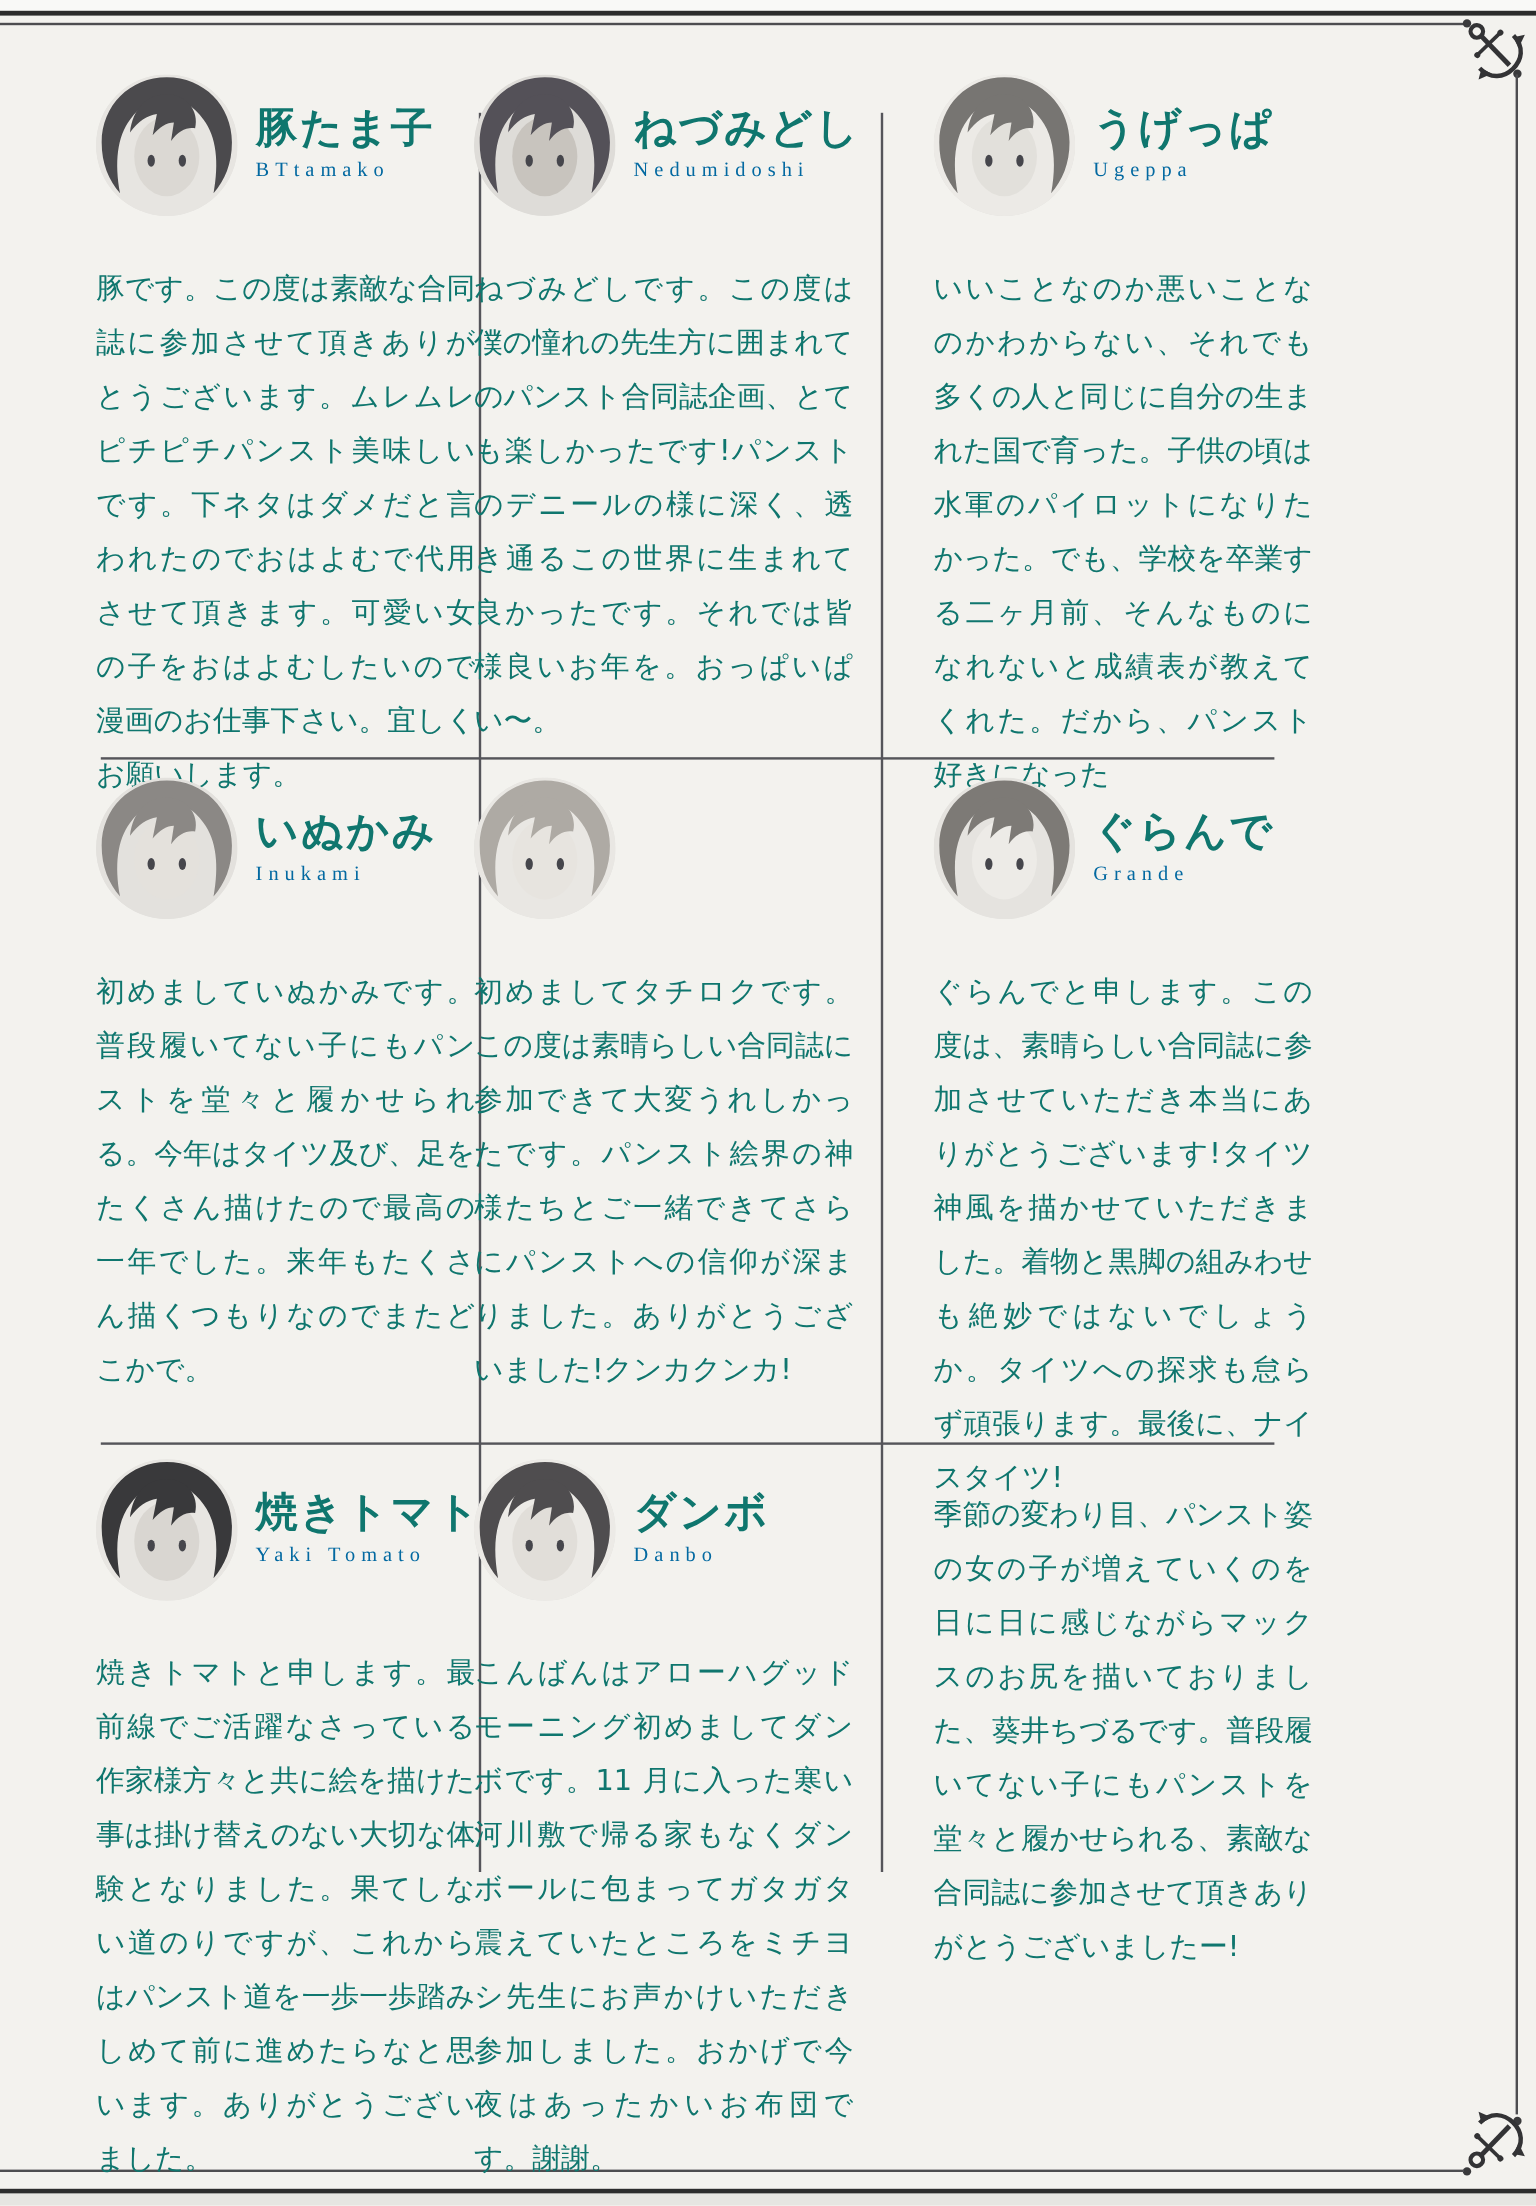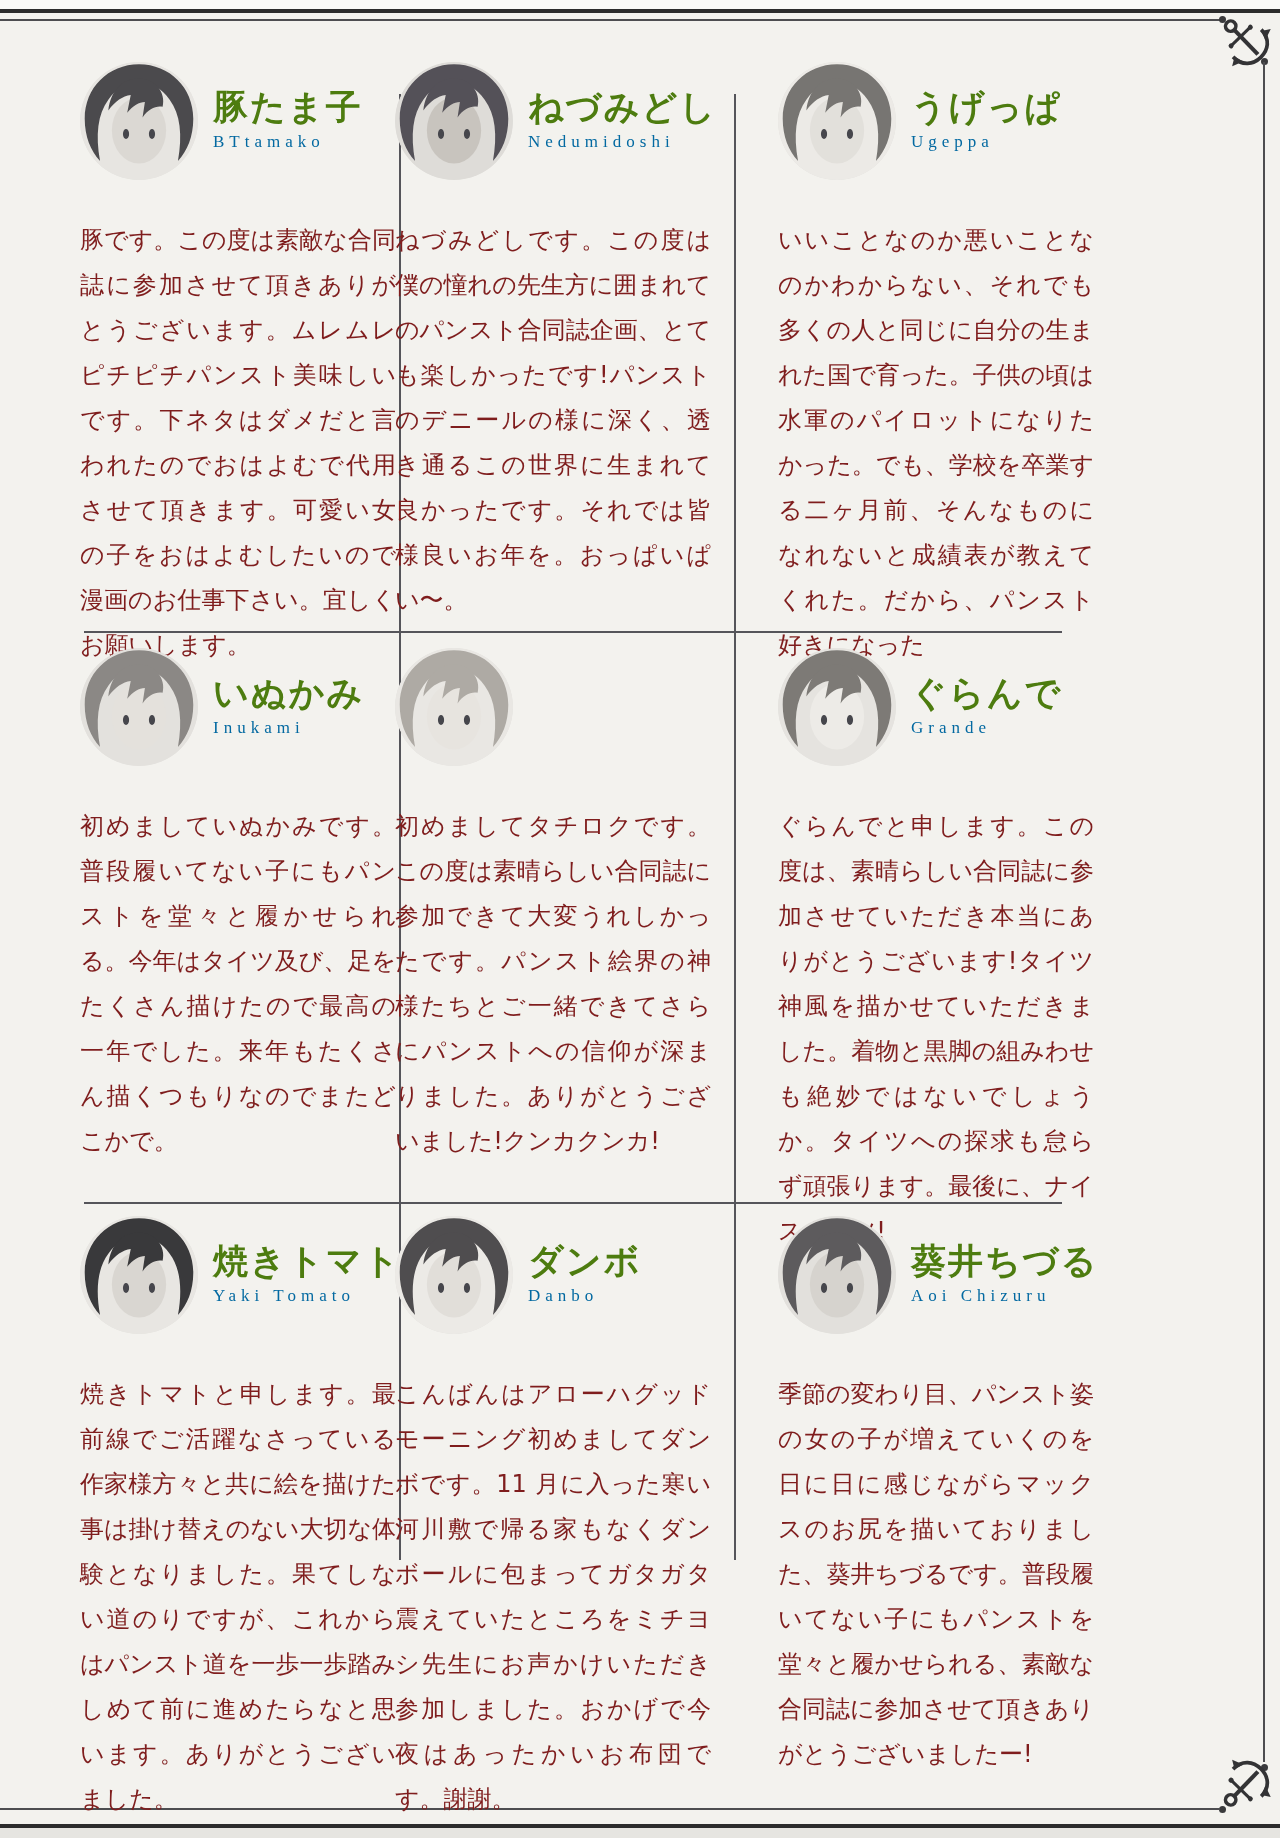--- a/index.html
+++ b/index.html
@@ -31,25 +31,25 @@
   .hdiv.h2{top:1202px}
   
   .cell{position:absolute;width:316px}
   .cell.c0{left:80px}.cell.c1{left:395px}.cell.c2{left:778px}
   .cell.r0{top:62px}.cell.r1{top:648px}.cell.r2{top:1216px}
   .head{display:flex;align-items:flex-start;gap:15px;height:132px}
   .avatar{width:118px;height:118px;border-radius:50%;overflow:hidden;flex:none;
           box-shadow:0 0 0 1px rgba(0,0,0,.06) inset}
   .avatar svg{display:block;width:100%;height:100%}
   .names{padding-top:26px;min-width:0}
-  .name-jp{font-size:35px;font-weight:700;color:#4d7c0f;letter-spacing:2px;white-space:nowrap;line-height:1.1}
+  .name-jp{font-size:35px;font-weight:700;color:#0f766e;letter-spacing:2px;white-space:nowrap;line-height:1.1}
   .name-en{font-family:"Liberation Serif","DejaVu Serif",serif;font-size:17px;letter-spacing:5px;
            color:#0369a1;margin-top:5px;white-space:nowrap}
   .comment{margin:24px 0 0 0;font-size:24px;line-height:45px;text-align:justify;
-           word-break:break-all;color:#7f1d1d}
+           word-break:break-all;color:#0f766e}
   
   .t0{--bg:#e7e5e1;--hair:#4b4a4d;--face:#dbd8d3}
   .t1{--bg:#dedcd8;--hair:#545158;--face:#c8c4bе}
   .t1{--bg:#dedcd8;--hair:#545158;--face:#c8c4be}
   .t2{--bg:#eceae6;--hair:#777572;--face:#e2e0db}
   .t3{--bg:#e3e1dd;--hair:#8b8885;--face:#e4e1dc}
   .t4{--bg:#e9e7e3;--hair:#aeaaa4;--face:#e7e4df}
   .t5{--bg:#e5e3df;--hair:#7d7a76;--face:#edebe7}
   .t6{--bg:#e8e6e2;--hair:#39393b;--face:#d9d6d1}
   .t7{--bg:#eceae6;--hair:#4f4d4f;--face:#e1ded9}
@@ -214,25 +214,14 @@
       </span>
     <div class="names">
       <div class="name-jp">ダンボ</div>
       <div class="name-en">Danbo</div>
     </div>
   </div>
   <p class="comment">こんばんはアローハグッドモーニング初めましてダンボです。11 月に入った寒い河川敷で帰る家もなくダンボールに包まってガタガタ震えていたところをミチヨシ先生にお声かけいただき参加しました。おかげで今夜はあったかいお布団です。謝謝。</p>
 </section>
 
 <section class="cell c2 r2">
-  <div class="head">
-    <span class="avatar t8">
-        <svg viewBox="0 0 100 100">
-          <use href="#avatar-bust"></use>
-        </svg>
-      </span>
-    <div class="names">
-      <div class="name-jp">葵井ちづる</div>
-      <div class="name-en">Aoi Chizuru</div>
-    </div>
-  </div>
   <p class="comment">季節の変わり目、パンスト姿の女の子が増えていくのを日に日に感じながらマックスのお尻を描いておりました、葵井ちづるです。普段履いてない子にもパンストを堂々と履かせられる、素敵な合同誌に参加させて頂きありがとうございましたー!</p>
 </section>
 
 </body></html>

